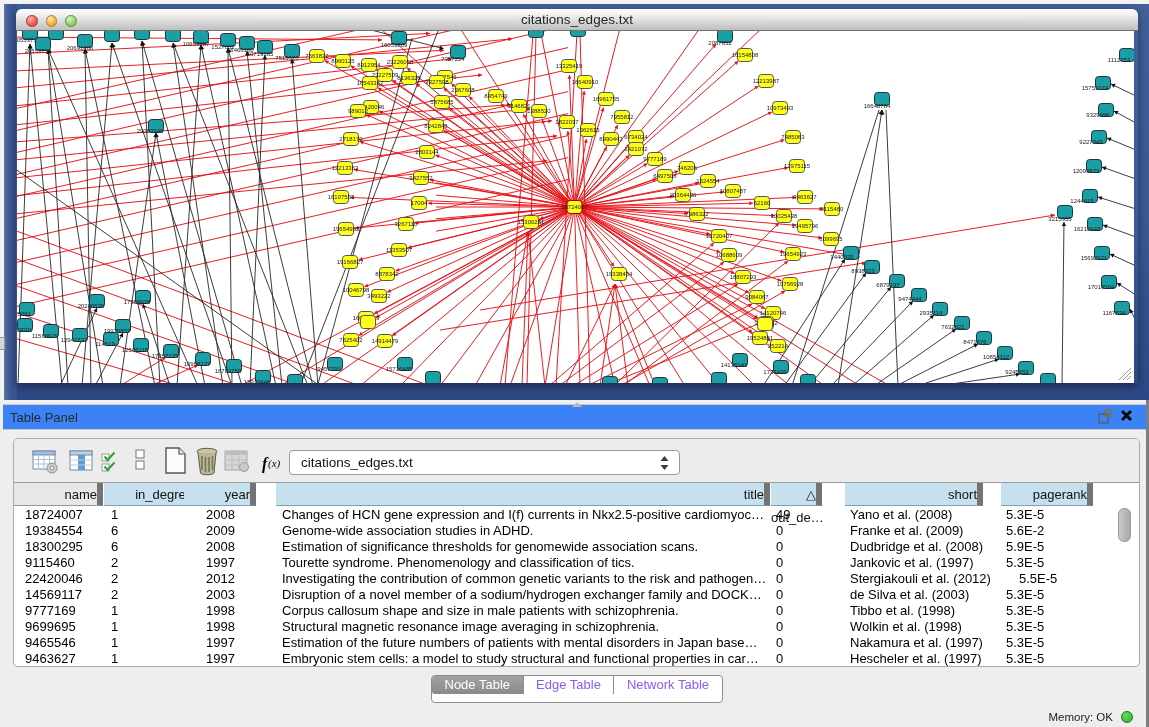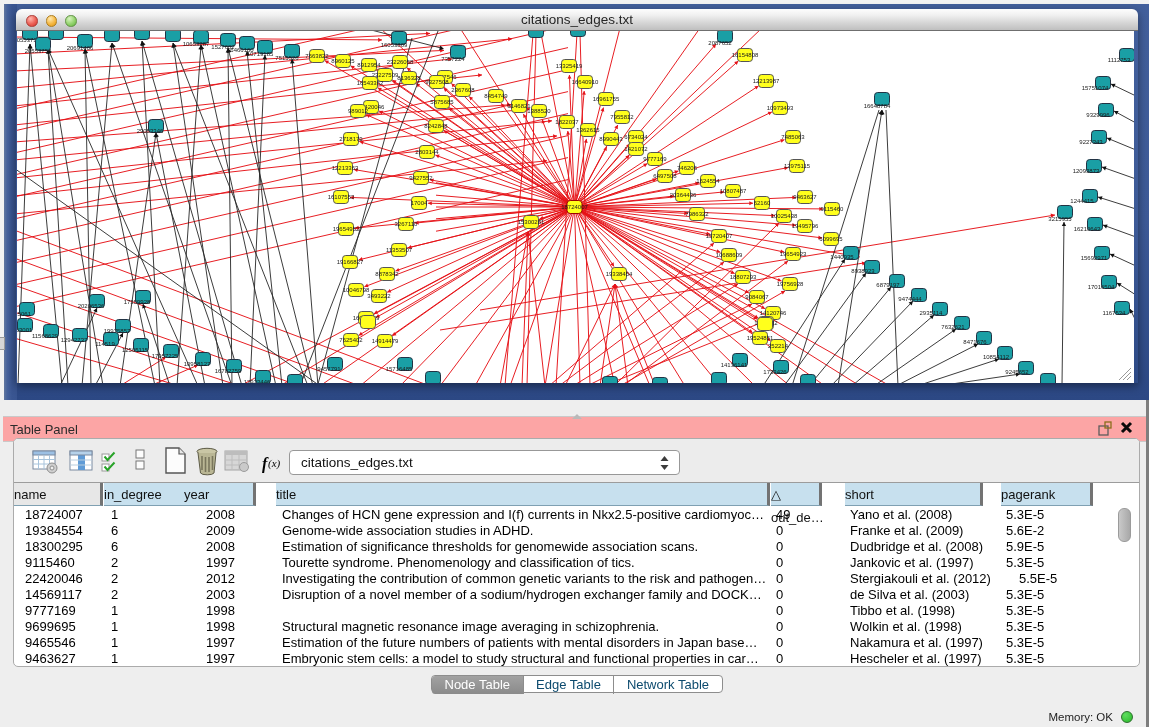--- a/index.html
+++ b/index.html
@@ -10,36 +10,36 @@
 #win{position:absolute;left:16px;top:9px;width:1122px;height:374px;border-radius:6px 6px 0 0;
   box-shadow:0 3px 10px rgba(0,0,0,.45)}
 #titlebar{position:absolute;left:0;top:0;width:100%;height:22px;border-radius:6px 6px 0 0;
   background:linear-gradient(180deg,#fdfdfd 0%,#f0f0f0 30%,#d8d8d8 62%,#bfbfbf 100%);
   border-bottom:1px solid #6f6f6f}
 #titlebar .t{position:absolute;left:0;right:0;top:3px;text-align:center;font-size:13.5px;color:#262626}
 .tl{position:absolute;top:15px;width:11.5px;height:11.5px;border-radius:50%}
 #canvas{position:absolute;left:1px;top:22px;width:1117px;height:352px;background:#fff;overflow:hidden}
 #tab-notch{position:absolute;left:0;top:337px;width:5px;height:13px;background:#d6d6d6;border:1px solid #9a9a9a;border-left:none}
 #panel{position:absolute;left:0;top:400px;width:1149px;height:327px;background:#eeeeee}
-#phead{position:absolute;left:3px;top:16px;width:1143px;height:26px;background:#fca5a5;
+#phead{position:absolute;left:3px;top:4px;width:1143px;height:26px;background:#3b82f6;
   border-top:1px solid #c9c9c9;border-bottom:1px solid #c9c9c9}
 #phead .pt{position:absolute;left:7px;top:5px;font-size:13px;color:#2b2b2b}
 #grip{position:absolute;left:569px;top:-3px;width:0;height:0;border-left:5px solid transparent;border-right:5px solid transparent;border-bottom:5px solid #b9b9b9}
 #container{position:absolute;left:13px;top:38px;width:1127px;height:229px;background:#fff;
   border:1px solid #ababab;border-radius:5px;overflow:hidden}
 #toolrow{position:absolute;left:0;top:0;width:100%;height:43px;background:#ececec}
 #combo{position:absolute;left:275px;top:11px;width:391px;height:25px;background:#fff;
   border:1px solid #989898;border-radius:4px;font-size:13.5px;color:#111;line-height:23px;padding-left:11px}
 #thead{position:absolute;left:0;top:43px;width:1127px;height:24px;background:#fff;border-top:1px solid #9c9c9c}
-.hc{position:absolute;top:0;height:23px;background:#c7e0ee;border-right:3px solid #737373;border-bottom:1px solid #7fa0b2;
-  text-align:left;font-size:13px;color:#111;line-height:23px}
+.hc{position:absolute;top:0;height:23px;background:#c7e0ee;border-right:6px solid #737373;border-bottom:1px solid #7fa0b2;
+  text-align:right;font-size:13px;color:#111;line-height:23px}
 .row{position:absolute;height:16px;width:1127px;font-size:13px;color:#000}
 .row span{position:absolute;top:1px;white-space:nowrap}
-#tabs{position:absolute;left:431px;top:275px;height:18px;border:1px solid #8d8d8d;border-radius:4px;background:#fff;font-size:13px}
-#tabs div{float:left;height:18px;line-height:18px;padding:0 12.5px;color:#0c4a6e}
+#tabs{position:absolute;left:431px;top:275px;height:28px;border:1px solid #8d8d8d;border-radius:4px;background:#fff;font-size:13px}
+#tabs div{float:left;height:18px;line-height:18px;padding:0 12.5px;color:#8b5cf6}
 #tabs .sel{background:linear-gradient(180deg,#a2a2a2,#8a8a8a);color:#fff;border-radius:3px 0 0 3px}
 #tabs .sep{width:0;padding:0;border-left:1px solid #8d8d8d;height:18px}
 #mem{position:absolute;right:36px;top:311px;font-size:11.5px;color:#1d1d1d}
 #memdot{position:absolute;right:16px;top:311px;width:12px;height:12px;border-radius:50%;
   background:radial-gradient(circle at 35% 30%,#5fdd5f,#28b828);border:1.5px solid #2d6e2d}
 #rstrip{position:absolute;right:0;top:400px;width:3px;height:327px;background:#7e7e7e}
 svg{display:block}
 </style></head><body>
 <div id="frame">
     <div id="blue">
@@ -816,20 +816,21 @@
         <span style="left:192px">2003</span>
         <span style="left:268px">Disruption of a novel member of a sodium/hydrogen exchanger family and DOCK…</span>
         <span style="left:762px">0</span>
         <span style="left:836px">de Silva et al. (2003)</span>
         <span style="left:992px">5.3E-5</span>
       </div>
       <div class="row" style="top:163px">
         <span style="left:11px">9777169</span>
         <span style="left:97px">1</span>
         <span style="left:192px">1998</span>
+        <span style="left:268px">Corpus callosum shape and size in male patients with schizophrenia.</span>
         <span style="left:762px">0</span>
         <span style="left:836px">Tibbo et al. (1998)</span>
         <span style="left:992px">5.3E-5</span>
       </div>
       <div class="row" style="top:179px">
         <span style="left:11px">9699695</span>
         <span style="left:97px">1</span>
         <span style="left:192px">1998</span>
         <span style="left:268px">Structural magnetic resonance image averaging in schizophrenia.</span>
         <span style="left:762px">0</span>

